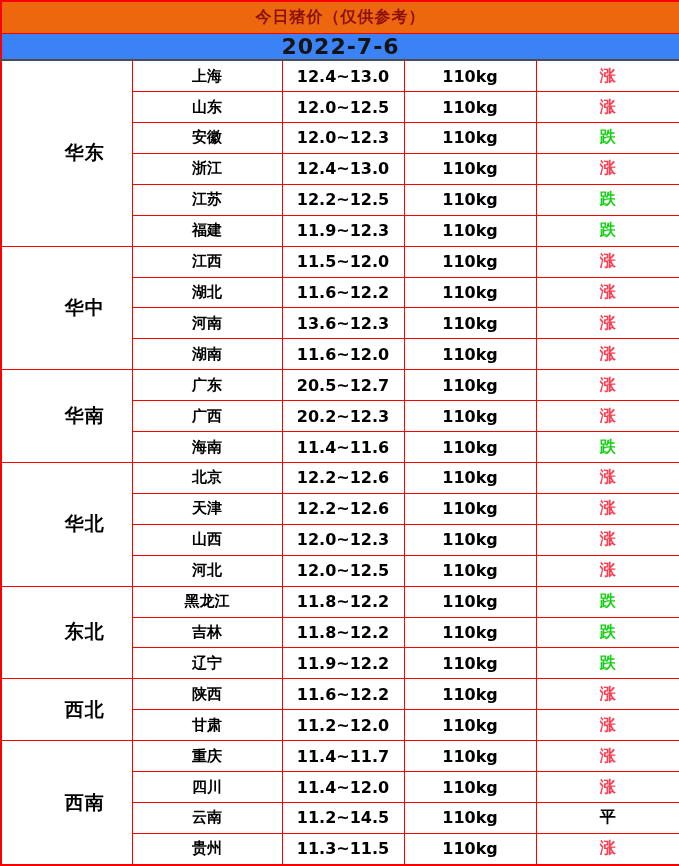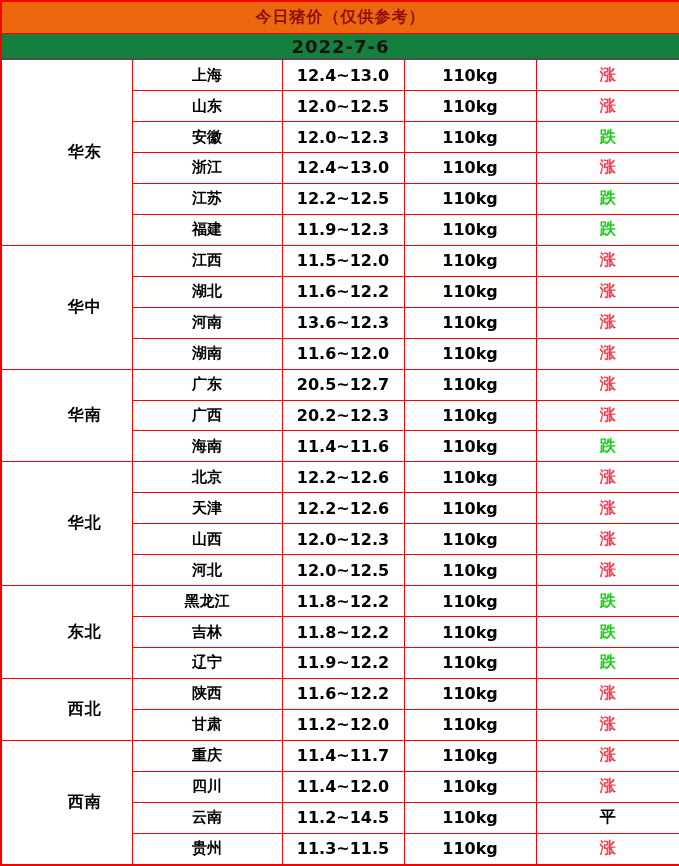--- a/index.html
+++ b/index.html
@@ -32,35 +32,35 @@
     border: 2px solid #fc0000;
   }
   thead th.title-row {
     background: #ed670e;
     color: #8b0f08;
     font-size: 16px;
     height: 31px;
     letter-spacing: 1px;
   }
   thead th.date-row {
-    background: #15803d;
+    background: #3b82f6;
     color: #141414;
-    font-size: 18px;
+    font-size: 22px;
     height: 24px;
     border-bottom: 2px solid #4d4d4d;
     letter-spacing: 1px;
     margin-left: 36px;
   }
   tbody td {
     color: #000000;
     font-size: 15px;
     background: #ffffff;
   }
   tbody td.region {
-    font-size: 16px;
+    font-size: 19px;
     letter-spacing: 1px;
     padding-left: 36px;
   }
   tbody td.price {
     font-size: 16px;
   }
   tbody td.weight {
     font-size: 16px;
   }
   tbody td.trend {

